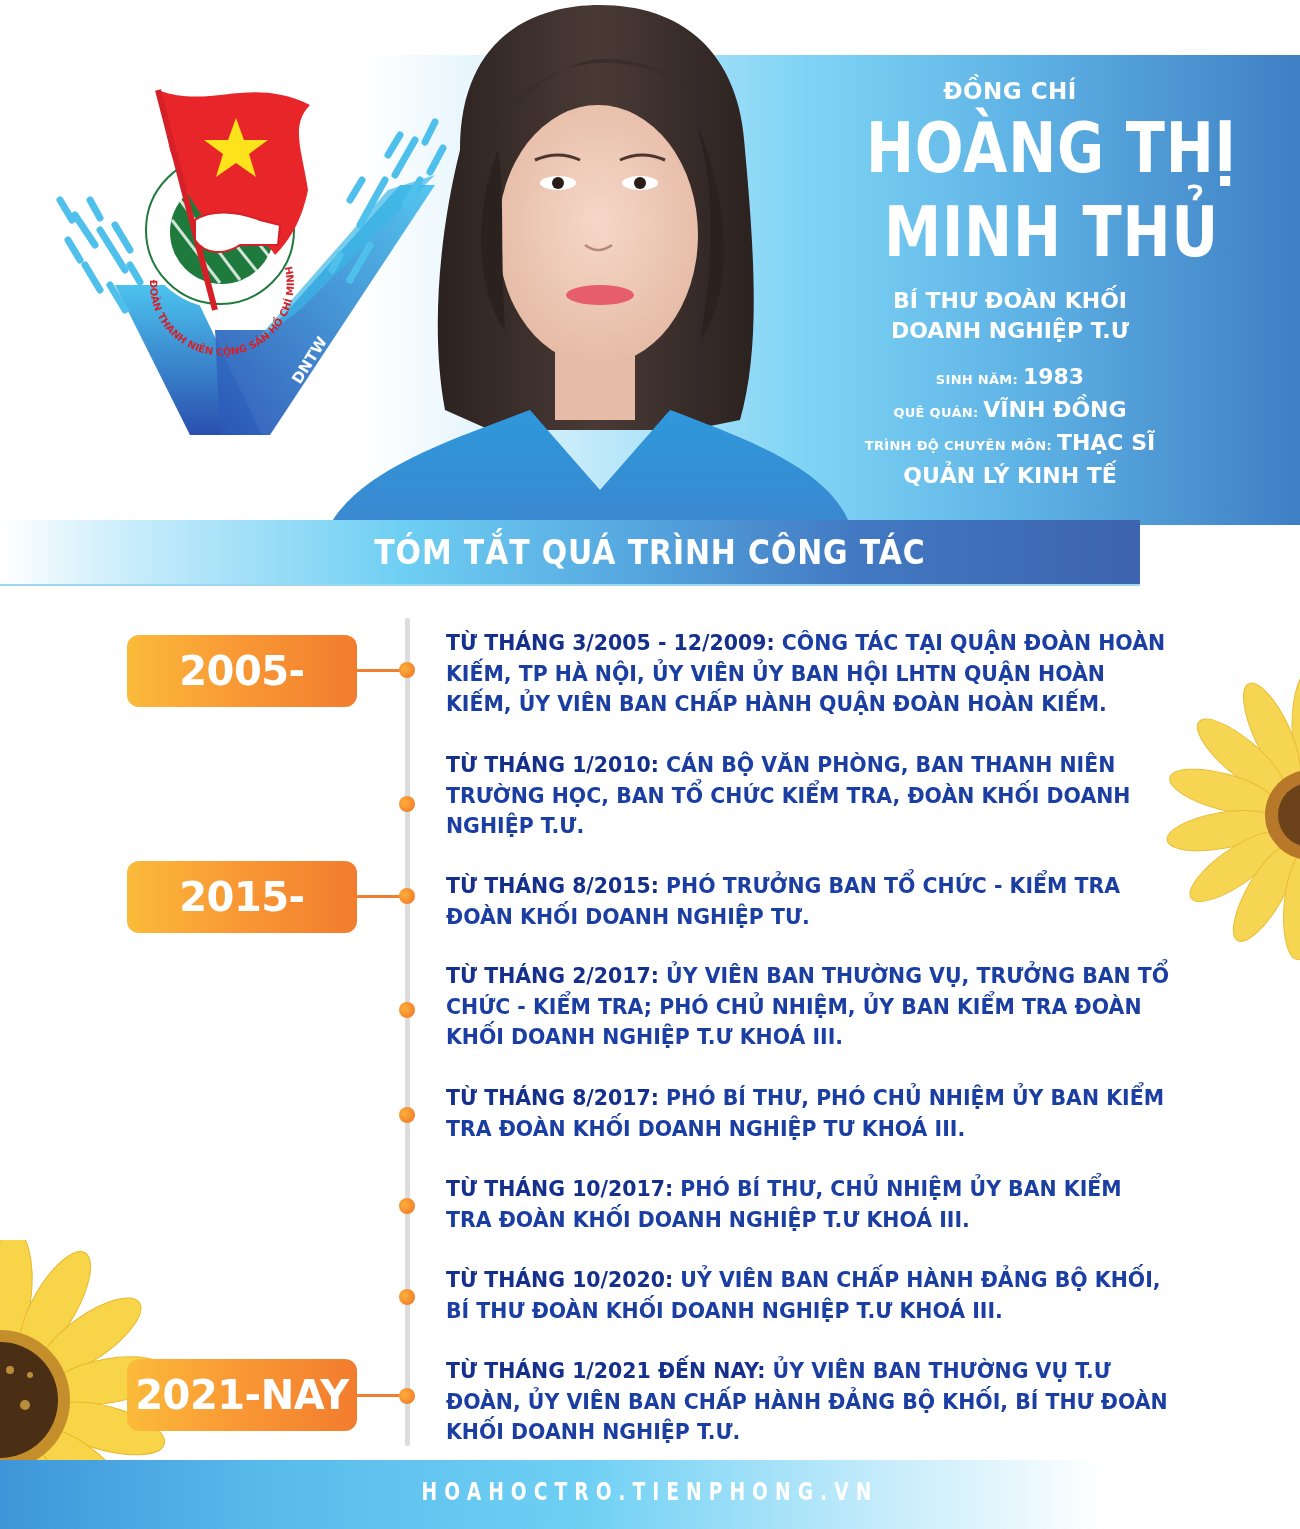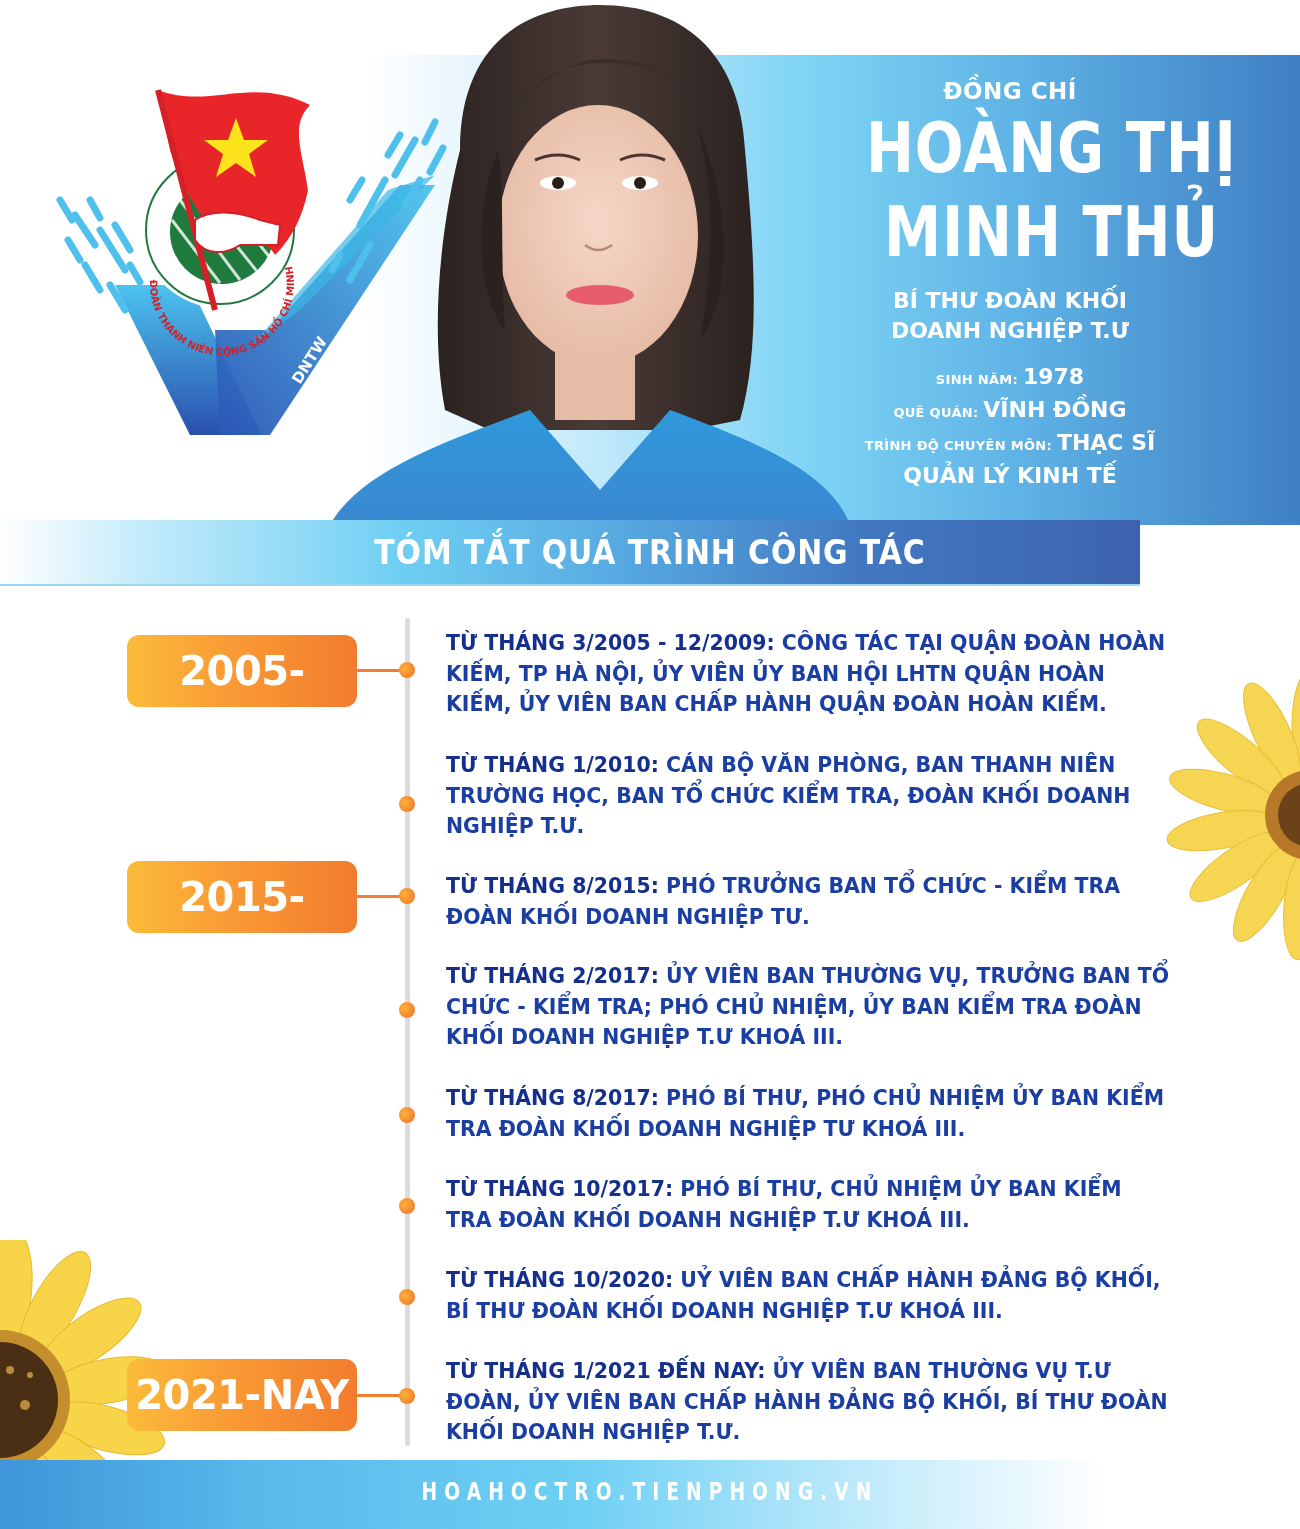--- a/index.html
+++ b/index.html
@@ -193,21 +193,21 @@
   <div class="title-block">
     <div class="dong-chi">ĐỒNG CHÍ</div>
     <div class="name-line name-first">HOÀNG THỊ</div>
     <div class="name-line">MINH THỦ</div>
     <div class="position">
       <div>BÍ THƯ ĐOÀN KHỐI</div>
       <div>DOANH NGHIỆP T.Ư</div>
     </div>
     <div class="info">
       <div class="info-row">
-        <span class="info-label">SINH NĂM: </span><span class="info-value">1978</span>
+        <span class="info-label">SINH NĂM: </span><span class="info-value">1983</span>
       </div>
       <div class="info-row">
         <span class="info-label">QUÊ QUÁN: </span><span class="info-value">VĨNH ĐỒNG</span>
       </div>
       <div class="info-row">
         <span class="info-label">TRÌNH ĐỘ CHUYÊN MÔN: </span><span class="info-value">THẠC SĨ</span>
       </div>
       <div class="info-row">
         <span class="info-value">QUẢN LÝ KINH TẾ</span>
       </div>

